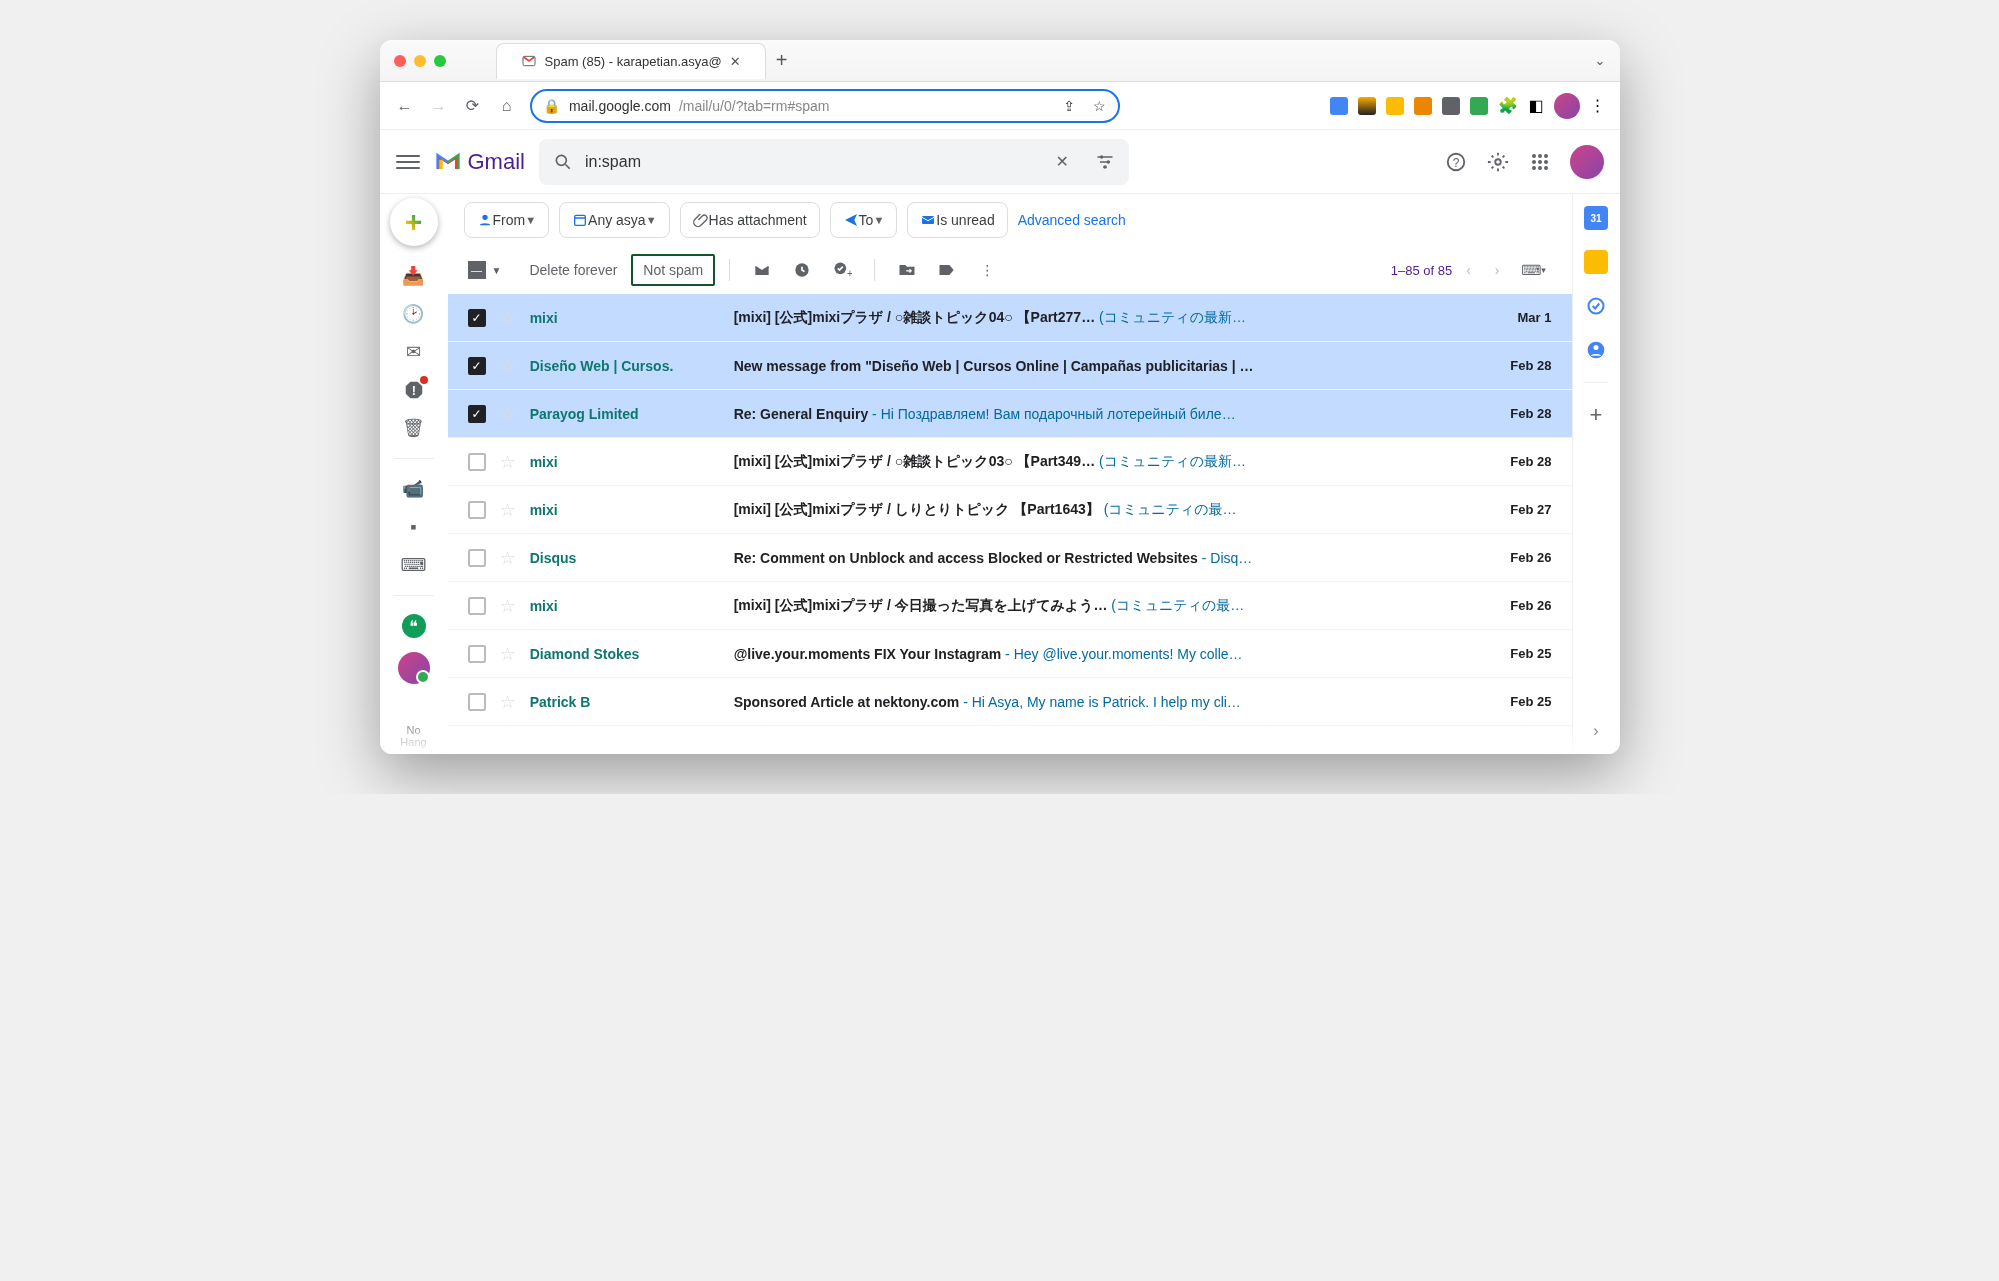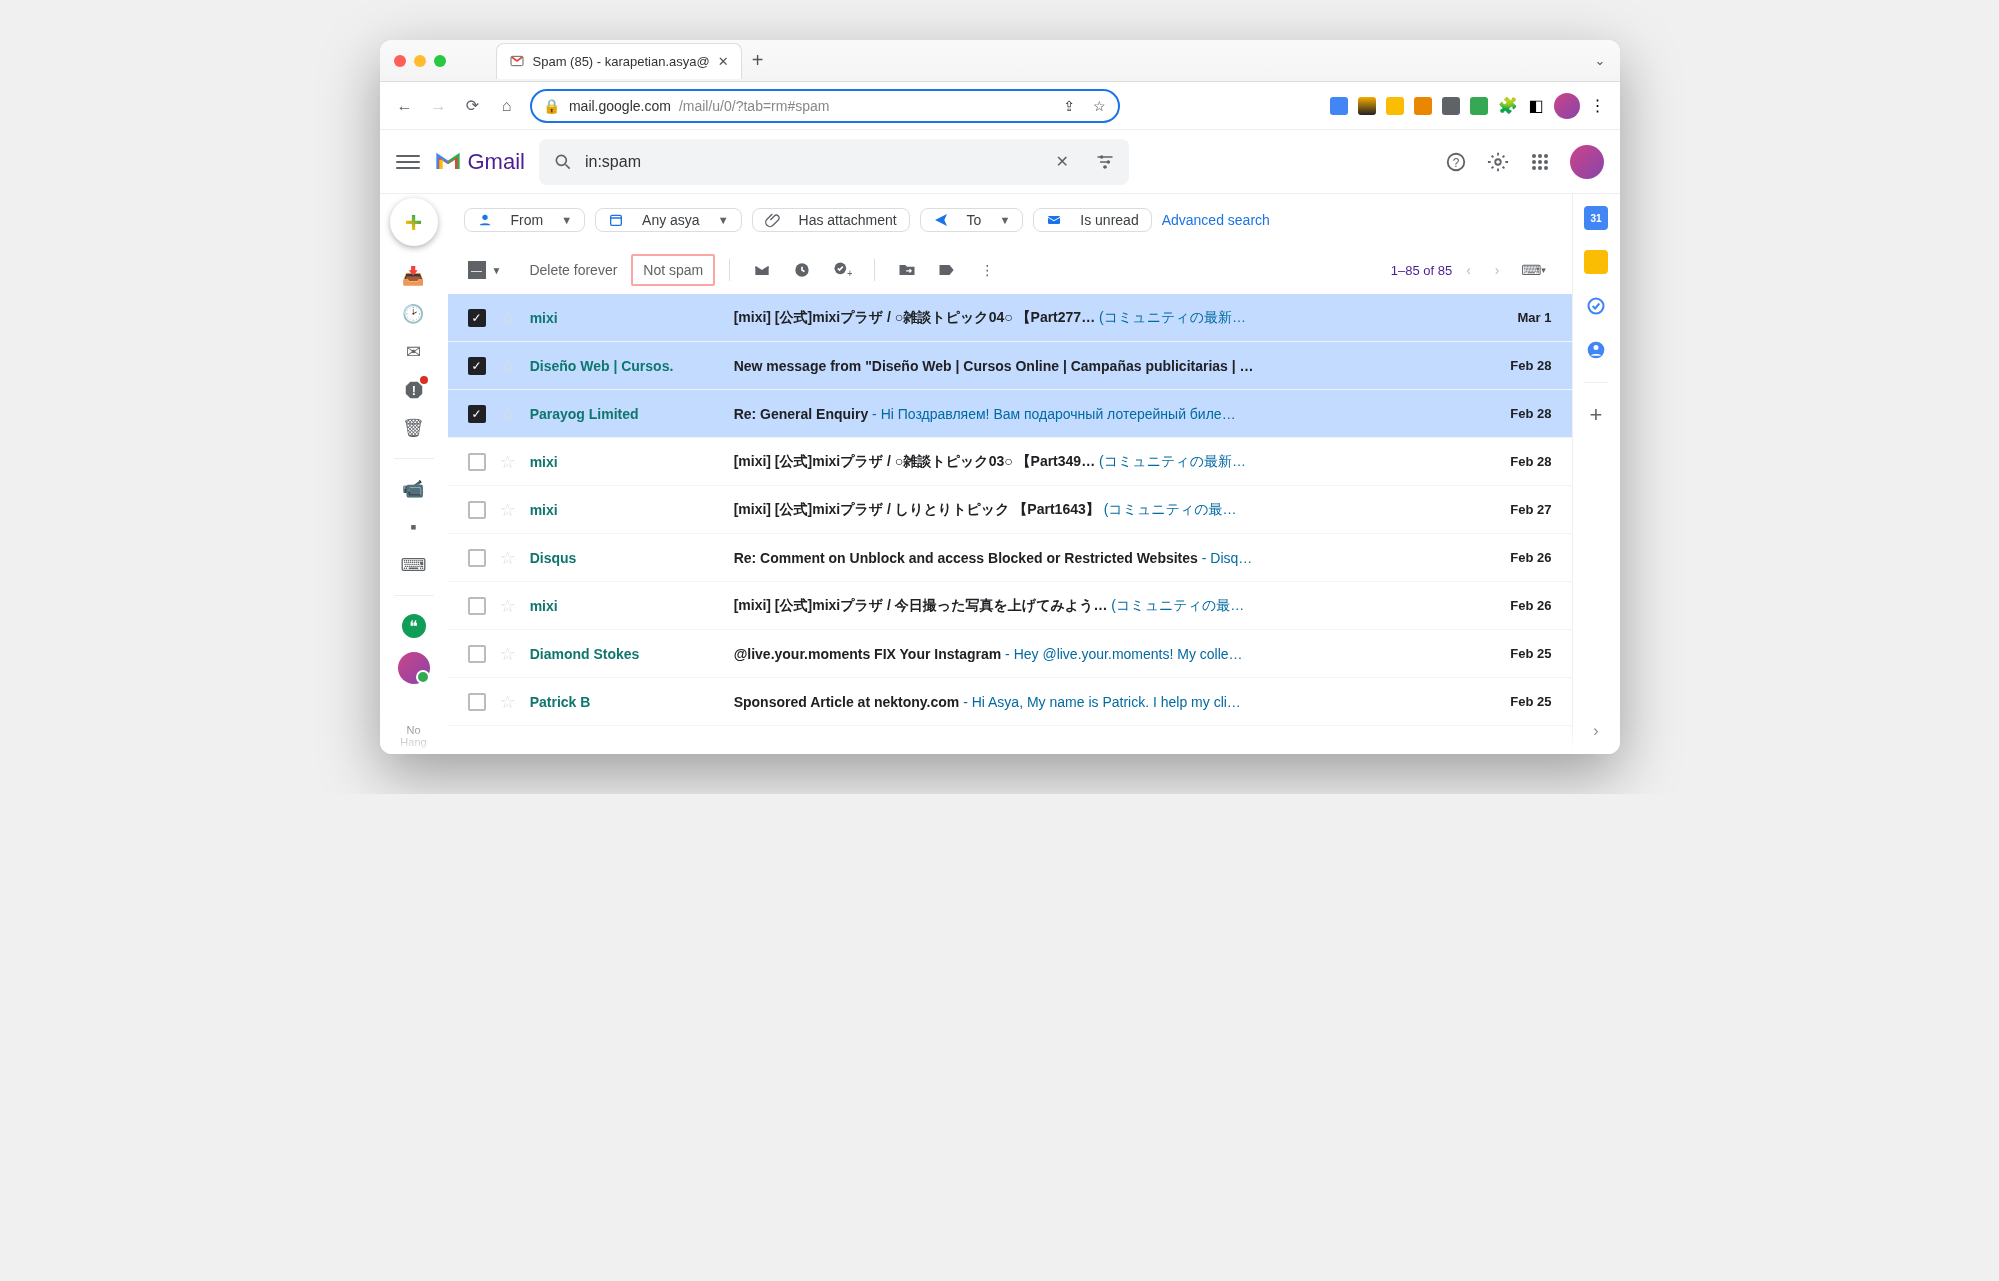--- a/index.html
+++ b/index.html
@@ -2,21 +2,21 @@
 <html><head>
 <meta charset="utf-8">
 <style>
 * { box-sizing: border-box; margin: 0; padding: 0; }
 body { font-family: -apple-system, "Helvetica Neue", Arial, sans-serif; background: #f0f0f0; display:flex; justify-content:center; padding:40px; }
 .window { width:1240px; background:#fff; border-radius:12px; box-shadow:0 20px 60px rgba(0,0,0,.35); overflow:hidden; position:relative; }
 .titlebar { height:42px; background:linear-gradient(#fafafa,#f4f4f4); display:flex; align-items:center; padding:0 14px; border-bottom:1px solid #ddd; position:relative; }
 .traffic { display:flex; gap:8px; }
 .tl { width:12px; height:12px; border-radius:50%; }
 .tl.red{background:#ff5f57}.tl.yel{background:#febc2e}.tl.grn{background:#28c840}
-.browser-tab { margin-left:50px; height:36px; background:#fff; border:1px solid #ddd; border-bottom:none; border-radius:8px 8px 0 0; display:flex; align-items:center; padding:0 12px; gap:8px; font-size:13px; color:#333; max-width:280px; }
+.browser-tab { margin-left:50px; height:36px; background:#fff; border:1px solid #ddd; border-bottom:none; border-radius:8px 8px 0 0; display:flex; align-items:center; padding:0 24px; gap:8px; font-size:13px; color:#333; max-width:280px; }
 .browser-tab .tabx{margin-left:auto;color:#555;cursor:pointer}
 .newtab{margin-left:10px;font-size:20px;color:#555;cursor:pointer}
 .tab-expand{margin-left:auto;color:#555;font-size:13px;cursor:pointer}
 .urlbar-row { height:48px; display:flex; align-items:center; padding:0 14px; gap:12px; border-bottom:1px solid #eee; }
 .navicon{width:22px;height:22px;display:flex;align-items:center;justify-content:center;color:#5f6368;cursor:pointer}
 .urlfield{flex:0 0 auto; width:590px; height:34px; border:2px solid #1a73e8; border-radius:20px; display:flex; align-items:center; padding:0 12px; gap:8px; color:#333; font-size:14px;}
 .urlfield .rest{color:#888}
 .extbar{display:flex; gap:10px; margin-left:auto; align-items:center;}
 .avatar{width:26px;height:26px;border-radius:50%;background:linear-gradient(135deg,#c48,#84a);}
 .gmail-header{height:64px; display:flex; align-items:center; padding:0 16px; gap:14px; border-bottom:1px solid #eee;}
@@ -32,28 +32,28 @@
 .left-rail{width:68px; display:flex; flex-direction:column; align-items:center; padding-top:4px; gap:14px; color:#5f6368;}
 .compose{width:48px;height:48px;border-radius:50%;background:#fff;box-shadow:0 2px 6px rgba(0,0,0,.3);display:flex;align-items:center;justify-content:center;font-size:30px;cursor:pointer;margin-bottom:4px}
 .plus{background:linear-gradient(45deg,#ea4335,#fbbc04,#34a853,#4285f4);-webkit-background-clip:text;color:transparent;font-weight:bold}
 .lricon{width:24px;height:24px;display:flex;align-items:center;justify-content:center;font-size:18px;cursor:pointer;position:relative}
 .lricon.active::after{content:'';position:absolute;top:-2px;right:-2px;width:8px;height:8px;background:#d93025;border-radius:50%}
 .lrsep{height:1px;width:40px;background:#eee;margin:4px 0}
 .hang-av{width:32px;height:32px;border-radius:50%;background:linear-gradient(135deg,#c48,#84a);position:relative}
 .hang-av::after{content:'';position:absolute;bottom:0;right:0;width:10px;height:10px;background:#34a853;border:2px solid #fff;border-radius:50%}
 .main{flex:1;display:flex;flex-direction:column}
 .chip-row{height:52px;display:flex;align-items:center;gap:10px;padding:0 16px}
-.chip{height:24px;border:1px solid #dadce0;border-radius:8px;display:flex;align-items:center;padding:0 12px;gap:18px;font-size:14px;color:#3c4043;cursor:pointer}
+.chip{height:36px;border:1px solid #dadce0;border-radius:8px;display:flex;align-items:center;padding:0 12px;gap:0;font-size:14px;color:#3c4043;cursor:pointer}
 .chip .caret{color:#5f6368;font-size:11px}
 .adv{color:#1a73e8;font-size:14px;font-weight:500;cursor:pointer;margin-left:0}
 .toolbar{height:48px;display:flex;align-items:center;padding:0 20px;gap:4px;color:#5f6368;font-size:14px}
 .cbsel{width:18px;height:18px;border:2px solid #5f6368;background:#5f6368;display:flex;align-items:center;justify-content:center;color:#fff;font-size:11px;cursor:pointer}
 .cbsel+.caret{font-size:10px;margin-left:2px;margin-right:14px;cursor:pointer}
 .tbtn{padding:6px 10px;border-radius:4px;cursor:pointer}
-.highlight{border:2px solid #fca5a5;border-radius:2px}
+.highlight{border:2px solid #14532d;border-radius:2px}
 .tsep{width:1px;height:22px;background:#ddd;margin:0 10px}
 .ticon{width:24px;height:24px;display:flex;align-items:center;justify-content:center;cursor:pointer;margin:0 6px}
 .tcount{margin-left:auto;font-size:13px;color:#4c1d95}
 .tnav{cursor:pointer;padding:4px 10px;color:#bbb}
 .list{flex:1}
 .row{height:48px;display:flex;align-items:center;padding:0 20px;gap:14px;border-bottom:1px solid #f1f3f4;font-size:14px;cursor:pointer}
 .row.sel{background:#c2dbff}
 .cb{width:18px;height:18px;border:2px solid #bbb;border-radius:2px;flex:0 0 auto;display:flex;align-items:center;justify-content:center;font-size:12px}
 .cb.checked{background:#202124;border-color:#202124;color:#fff}
 .star{color:#ddd;font-size:18px;flex:0 0 auto;cursor:pointer}

